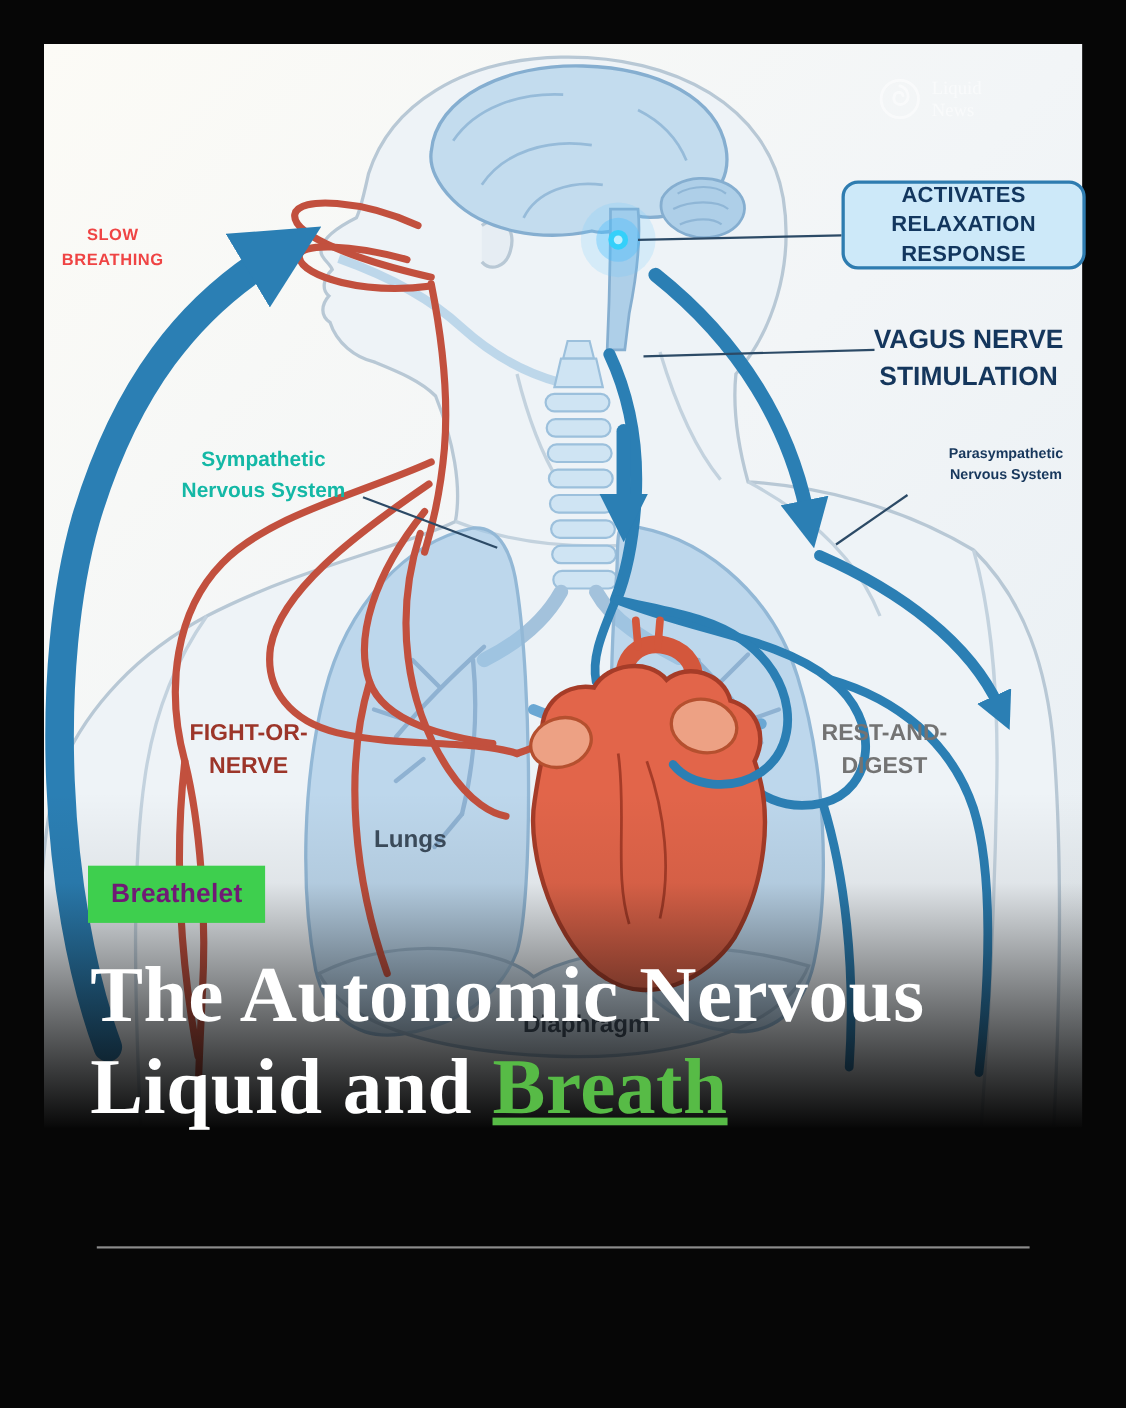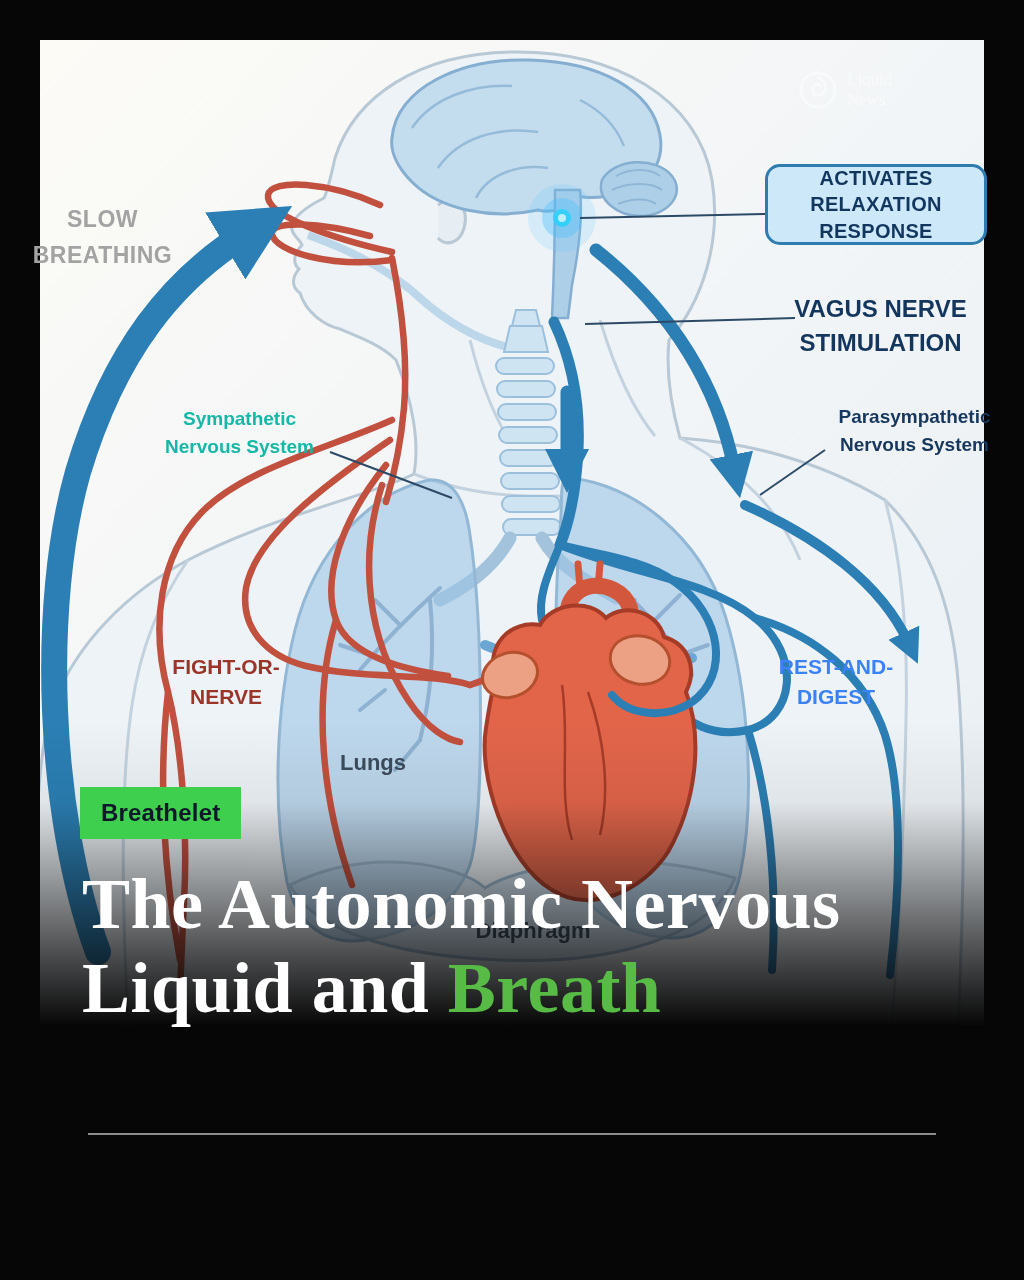--- a/index.html
+++ b/index.html
@@ -4,47 +4,47 @@
 <style>
   html,body{margin:0;padding:0;background:#000;}
   .canvas{position:relative;width:1024px;height:1280px;background:#060606;overflow:hidden;
           font-family:"Liberation Sans",sans-serif;}
   .illustration{position:absolute;left:40px;top:40px;width:944px;height:985px;z-index:1;}
   .illustration svg{display:block;}
 
   
   .dlabel{position:absolute;z-index:2;font-weight:700;text-align:center;white-space:pre-line;
           font-family:"Liberation Sans",sans-serif;}
-  .lbl-slow{left:30px;top:202px;width:145px;font-size:23px;line-height:1.55;color:#a3a3a3;letter-spacing:.5px;}
+  .lbl-slow{left:30px;top:202px;width:145px;font-size:15px;line-height:1.55;color:#ef4444;letter-spacing:.5px;}
   .lbl-relax{left:765px;top:164px;width:222px;height:81px;background:#cde9f9;border:3px solid #2e7cb0;
              border-radius:15px;display:flex;align-items:center;justify-content:center;
              font-size:20px;line-height:1.32;color:#12365e;letter-spacing:.3px;box-sizing:border-box;}
   .lbl-vagus{left:788px;top:292px;width:185px;font-size:24px;line-height:1.4;color:#14365c;}
   .lbl-symp{left:142px;top:405px;width:195px;font-size:19px;line-height:1.45;color:#14b8a6;}
-  .lbl-para{left:812px;top:403px;width:205px;font-size:19px;line-height:1.45;color:#17375c;}
+  .lbl-para{left:812px;top:403px;width:205px;font-size:13px;line-height:1.45;color:#17375c;}
   .lbl-fight{left:146px;top:652px;width:160px;font-size:21px;line-height:1.45;color:#9c3529;}
-  .lbl-rest{left:756px;top:652px;width:160px;font-size:21px;line-height:1.45;color:#3b82f6;}
+  .lbl-rest{left:724px;top:652px;width:160px;font-size:21px;line-height:1.45;color:#737373;}
   .lbl-lungs{left:328px;top:750px;width:90px;font-size:22px;color:#3c4c5c;}
   .lbl-diaphragm{left:458px;top:918px;width:150px;font-size:22px;color:#3c4c5c;}
 
   .watermark{position:absolute;left:798px;top:70px;z-index:2;display:flex;align-items:center;gap:9px;
              opacity:.5;color:#ffffff;}
   .watermark .wm-text{font-family:"Liberation Serif",serif;font-size:17px;line-height:1.2;white-space:pre-line;}
 
   
   .fade{position:absolute;left:0;top:720px;width:1024px;height:330px;z-index:3;
         background:linear-gradient(180deg, rgba(6,6,6,0) 0%, rgba(6,6,6,0.06) 25%,
                    rgba(6,6,6,0.55) 60%, #060606 93%, #060606 100%);}
 
   
-  .badge{position:absolute;left:80px;top:787px;z-index:4;background:#3ecf4e;color:#0f172a;
+  .badge{position:absolute;left:80px;top:787px;z-index:4;background:#3ecf4e;color:#701a75;
          font-size:24px;font-weight:700;padding:12px 21px;letter-spacing:.2px;}
   .title{position:absolute;left:82px;top:862px;z-index:4;font-family:"Liberation Serif",serif;
          font-weight:700;font-size:72px;line-height:84px;color:#ffffff;letter-spacing:.5px;}
-  .title .accent{color:#57bb46;}
+  .title .accent{color:#57bb46;text-decoration:underline;}
   .divider{position:absolute;left:88px;top:1133px;width:848px;height:2px;background:#8b8b8b;z-index:4;}
 </style>
 </head>
 <body>
 
 <div class="canvas">
 
   <div class="illustration">
     <svg width="944" height="985" viewBox="0 0 944 985">
       <defs>

